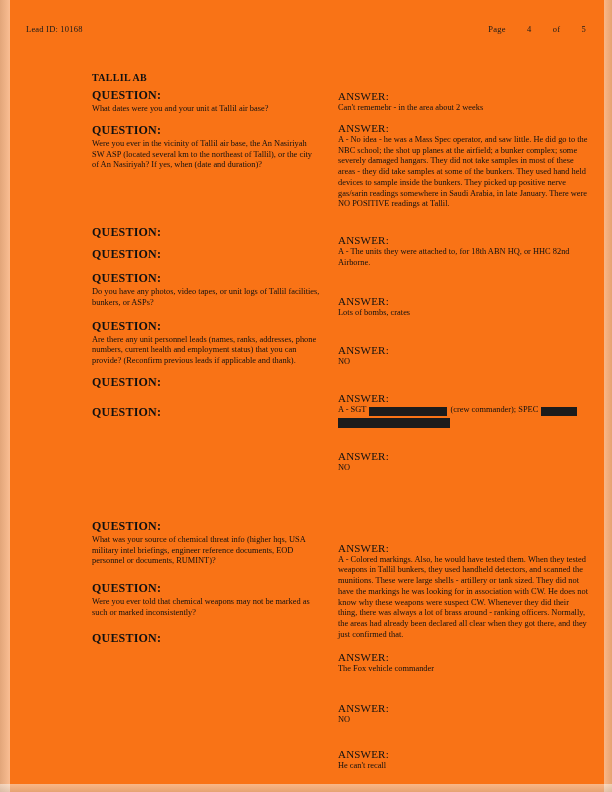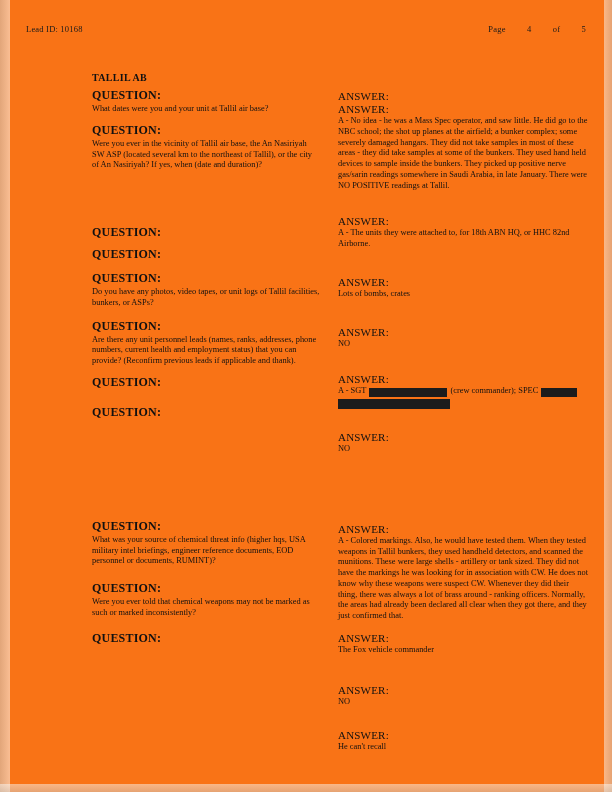--- a/index.html
+++ b/index.html
@@ -231,20 +231,21 @@
         </div>
 
       </div>
 
       <div class="col col-right">
 
         <div class="spacer-18"></div>
 
         <div>
           <div class="alabel">ANSWER:</div>
+          <div class="atext">Can't rememebr - in the area about 2 weeks</div>
         </div>
 
         <div>
           <div class="alabel">ANSWER:</div>
           <div class="atext">A - No idea - he was a Mass Spec operator, and saw little.  He did go to the NBC school; the shot up planes at the airfield; a bunker complex; some severely damaged hangars.  They did not take samples in most of these areas - they did take samples at some of the bunkers.  They used hand held devices to sample inside the bunkers.  They picked up positive nerve gas/sarin readings somewhere in Saudi Arabia, in late January.  There were NO POSITIVE readings at Tallil.</div>
         </div>
 
         <div class="spacer-16"></div>
 
         <div>

